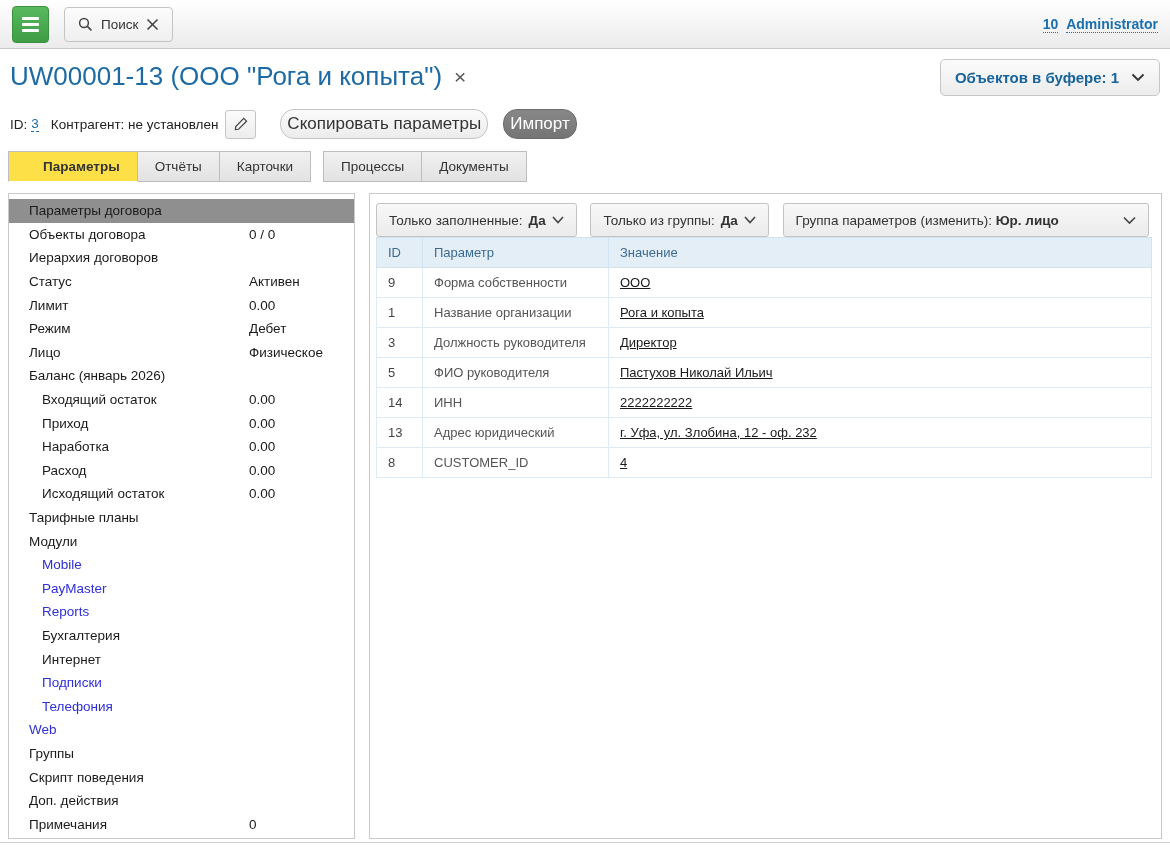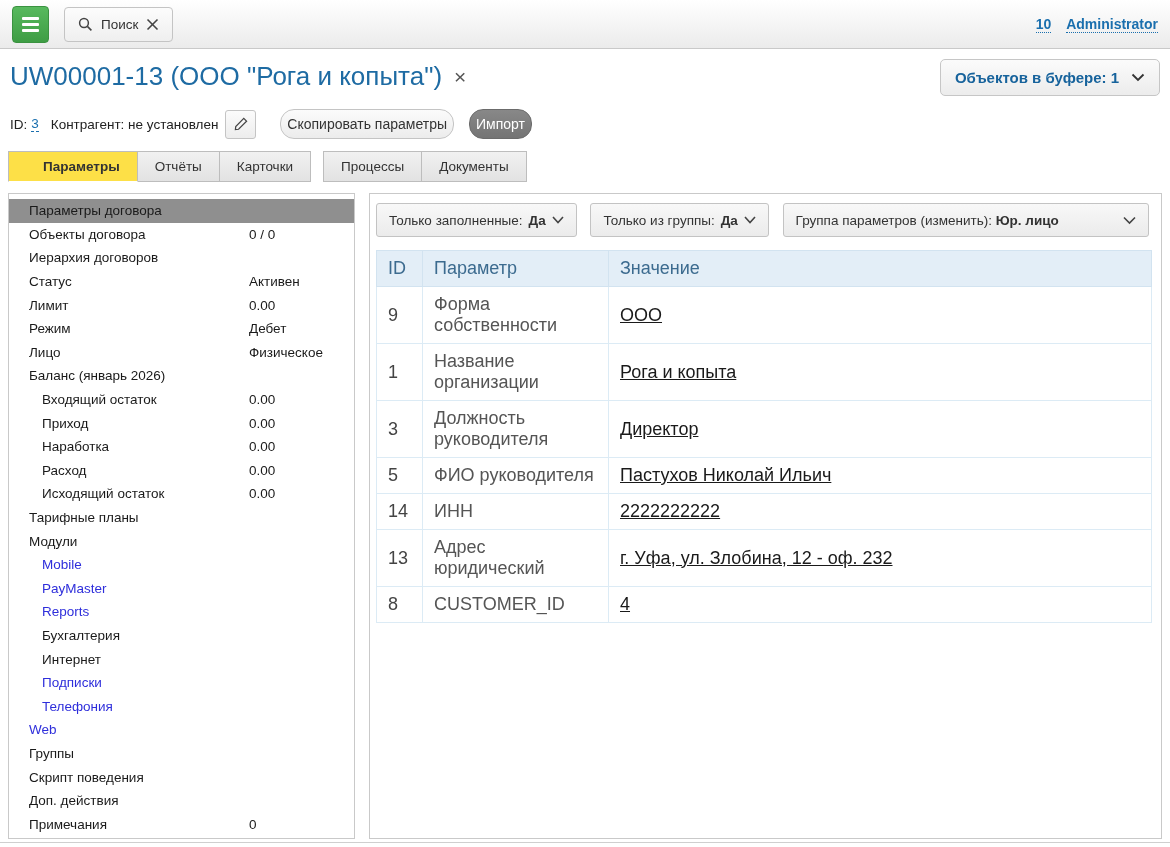--- a/index.html
+++ b/index.html
@@ -23,21 +23,21 @@
     display:flex; flex-direction:column; justify-content:center; align-items:center; gap:3px;
   }
   .menu-btn i { display:block; width:17px; height:3px; background:#fff; border-radius:1px; }
   .search-btn {
     margin-left:15px; height:35px; padding:0 13px; cursor:pointer;
     border:1px solid #c4c4c4; border-radius:4px;
     background:linear-gradient(#fcfcfc,#efefef);
     display:flex; align-items:center; gap:8px; color:#333;
   }
   .search-btn svg { display:block; }
-  .topbar-right { margin-left:auto; display:flex; align-items:center; gap:15px;text-align:center; }
+  .topbar-right { margin-left:auto; display:flex; align-items:center; gap:8px;text-align:center; }
   .dotted-link {
     color:#1a6fae; font-weight:bold; font-size:14px; cursor:pointer;
     border-bottom:1px dotted #1a6fae; text-decoration:none;
   }
 
   
   .title-row { display:flex; align-items:flex-start; padding:10px 10px 0 10px; }
   .page-title { font-size:26px; font-weight:normal; color:#1e6ba3; margin:2px 0 0 0; line-height:1.2; }
   .title-close { font-size:21px; color:#555; margin:7px 0 0 12px; cursor:pointer; line-height:1; }
   .buffer-btn {
@@ -56,21 +56,21 @@
   .icon-btn {
     width:31px; height:29px; margin-left:7px; cursor:pointer;
     border:1px solid #c4c4c4; border-radius:3px;
     background:linear-gradient(#fbfbfb,#ededed);
     display:flex; align-items:center; justify-content:center;
   }
   .btn {
     height:30px; padding:0 6px; cursor:pointer;
     border:1px solid #c4c4c4; border-radius:14px;
     background:linear-gradient(#fbfbfb,#ececec);
-    font-family:"Liberation Sans",sans-serif; font-size:14px; color:#333;
+    font-family:"Liberation Sans",sans-serif; font-size:17px; color:#333;
   }
   .btn.copy { margin-left:24px; }
   .btn.dark {
     margin-left:15px; background:linear-gradient(#888888,#747474);
     border-color:#6b6b6b; color:#fff;
   }
   .info-right { margin-left:auto; display:flex; align-items:center; gap:6px; color:#222; }
   .bold { font-weight:bold; }
   .info-right .btn { margin-left:10px; }
 
@@ -106,21 +106,21 @@
     display:inline-flex; align-items:center; gap:6px; cursor:pointer;
     height:34px; padding:0 12px; margin-right:10px;
     border:1px solid #c3c3c3; border-radius:3px;
     background:linear-gradient(#f8f8f8,#ebebeb);
     color:#333; font-size:13.5px; vertical-align:top;
   }
   .filter-btn .val { font-weight:bold; }
   .filter-btn.wide { width:366px; justify-content:space-between; margin-right:0; }
 
   
-  .params-table { border-collapse:collapse; width:calc(100% - 3px); margin-top:13px; font-size:18px; }
+  .params-table { border-collapse:collapse; width:calc(100% - 3px); font-size:13px; }
   .params-table th {
     background:#e3eef7; color:#3c6b8f; font-weight:normal; text-align:left;
     padding:7px 11px; border:1px solid #d2e3f0;
   }
   .params-table td { padding:7px 11px; border:1px solid #dcebf5; color:#555; }
   .params-table td.id-cell { color:#444; }
   .params-table th.id-col, .params-table td.id-cell { width:46px; }
   .params-table th.param-col { width:186px; }
   .val-link { color:#1a1a1a; text-decoration:underline; cursor:pointer; }
 

